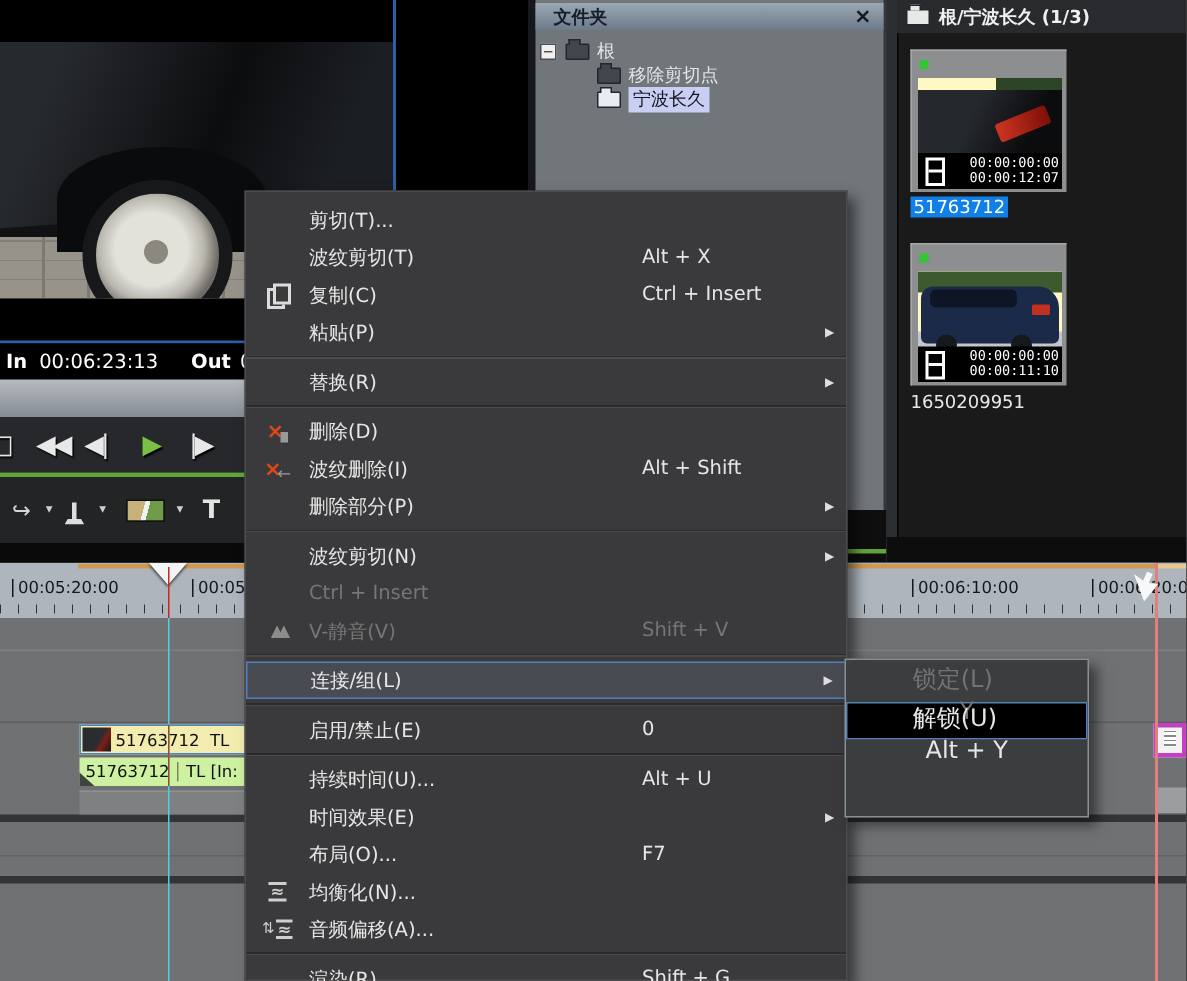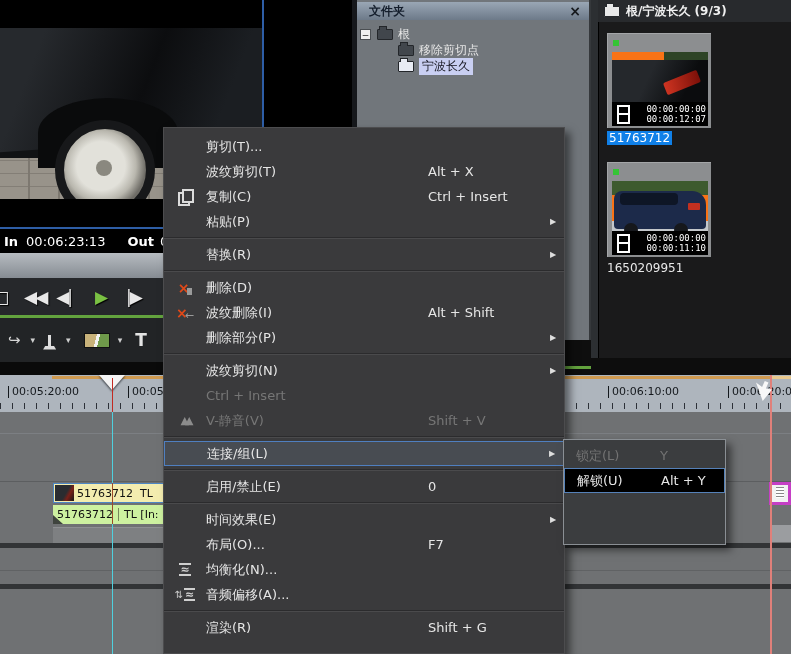--- a/index.html
+++ b/index.html
@@ -70,21 +70,21 @@
   .sel-node{background:#c9cff2;color:#14141e;padding:0 3px;}
   #folder-bottom{left:352px;top:340px;width:239px;height:35px;background:#0e0e0e;}
   #folder-green{left:565px;top:366px;width:26px;height:3px;background:#63a33e;}
   
   #bin-panel{left:591px;top:0;width:200px;height:360px;background:#1a1a1b;}
   #bin-panel .edge{position:absolute;left:0;top:0;width:7px;height:360px;background:#2c2f32;border-right:1px solid #000;}
   #bin-header{position:absolute;left:7px;top:0;right:0;height:22px;background:#282a2d;display:flex;align-items:center;color:#f0f0f0;font-size:12px;font-weight:bold;}
   #bin-header .folder{background:#e8e8e8;margin:0 6px 0 6px;}
   .bin-card{position:absolute;width:104px;height:95px;background:#8c8e90;border-top:1px solid #a4a6a8;border-left:1px solid #a4a6a8;box-sizing:border-box;}
   .bin-card .dot{position:absolute;left:5px;top:6px;width:6px;height:6px;background:#35c435;}
-  .bin-thumb{position:absolute;left:4px;top:18px;width:96px;height:74px;background:#f97316;overflow:hidden;}
+  .bin-thumb{position:absolute;left:4px;top:18px;width:96px;height:74px;background:#fef9c3;overflow:hidden;}
   .tc-overlay{position:absolute;left:0;bottom:0;width:100%;height:24px;background:#000;display:flex;align-items:center;}
   .film{width:9px;height:15px;border:2px solid #fff;margin-left:5px;position:relative;}
   .film .rung{position:absolute;left:0;top:6px;width:9px;height:2px;background:#fff;}
   .tc-col{flex:1;text-align:right;margin-right:2px;color:#fff;font-family:"DejaVu Sans Mono","Liberation Mono",monospace;font-size:9px;line-height:10px;white-space:nowrap;}
   .bin-label{position:absolute;font-size:12px;color:#e8e8e8;}
   .bin-label.sel{background:#1080e8;color:#fff;padding:0 2px;}
   
   .art1-body{position:absolute;left:0;top:8px;width:96px;height:66px;background:linear-gradient(115deg,#25282c 35%,#0b0c0e 70%);}
   .art1-green{position:absolute;left:52px;top:0;width:44px;height:10px;background:#2e4426;}
   .art1-light{position:absolute;left:52px;top:24px;width:36px;height:13px;background:linear-gradient(100deg,#d03522,#7a0f08);transform:rotate(-22deg);border-radius:2px;}
@@ -112,21 +112,21 @@
   .sub-block{width:5px;height:7px;background:#9a9a9a;margin-left:-2px;margin-top:8px;}
   .copy-ic{width:14px;height:15px;position:relative;}
   .copy-ic::before{content:"";position:absolute;left:0;top:3px;width:8px;height:10px;border:2px solid #dcdcdc;background:#3a3a3c;}
   .copy-ic::after{content:"";position:absolute;left:4px;top:0;width:8px;height:10px;border:2px solid #dcdcdc;background:#3a3a3c;}
   .mute-ic{color:#8c8c8c;font-size:11px;letter-spacing:-4px;}
   .wave-ic{border-top:2px solid #cfcfcf;border-bottom:2px solid #cfcfcf;color:#cfcfcf;font-size:11px;font-weight:bold;line-height:9px;padding:0 1px;}
   .ao-arrows{color:#cfcfcf;font-size:10px;margin-right:1px;}
   
   #sub-menu{left:563px;top:439px;width:163px;height:106px;background:#3b3d3f;border:1px solid #8a8f94;box-sizing:border-box;
             box-shadow:5px 5px 8px rgba(0,0,0,0.5);padding-top:3px;z-index:11;}
-  .smi{height:25px;display:flex;align-items:center;font-size:13px;color:#e6e6e6;box-sizing:border-box;}
+  .smi{height:25px;display:flex;align-items:center;font-size:16px;color:#e6e6e6;box-sizing:border-box;flex-direction:column;}
   .smi .lb{width:84px;padding-left:12px;flex:none;white-space:nowrap;}
   .smi .sc{flex:1;white-space:nowrap;}
   .smi.dis{color:#737373;}
   .smi.hl{background:#000000;border:1px solid #5581b8;}
 </style>
 </head>
 <body>
 
 <div id="screen">
 
@@ -231,21 +231,21 @@
       <span class="sel-node">宁波长久</span>
     </div>
   </div>
   <div class="abs" id="folder-bottom"></div>
   <div class="abs" id="folder-green"></div>
 
   <div class="abs" id="bin-panel">
     <div class="edge"></div>
     <div id="bin-header">
       <span class="folder"></span>
-      <span>根/宁波长久 (9/3)</span>
+      <span>根/宁波长久 (1/3)</span>
     </div>
 
     <div class="bin-card" style="left:16px;top:33px;">
       <div class="dot"></div>
       <div class="bin-thumb">
         <div class="art1-green"></div>
         <div class="art1-body"></div>
         <div class="art1-light"></div>
         <div class="tc-overlay">
           <div class="film">
@@ -374,20 +374,26 @@
     <div class="msep"></div>
     <div class="mi">
       <span class="ic"></span>
         <span class="lb">启用/禁止(E)</span>
         <span class="sc">0</span>
         <span class="ar"></span>
     </div>
     <div class="msep"></div>
     <div class="mi">
       <span class="ic"></span>
+        <span class="lb">持续时间(U)...</span>
+        <span class="sc">Alt + U</span>
+        <span class="ar"></span>
+    </div>
+    <div class="mi">
+      <span class="ic"></span>
         <span class="lb">时间效果(E)</span>
         <span class="sc"></span>
         <span class="ar">▶</span>
     </div>
     <div class="mi">
       <span class="ic"></span>
         <span class="lb">布局(O)...</span>
         <span class="sc">F7</span>
         <span class="ar"></span>
     </div>

